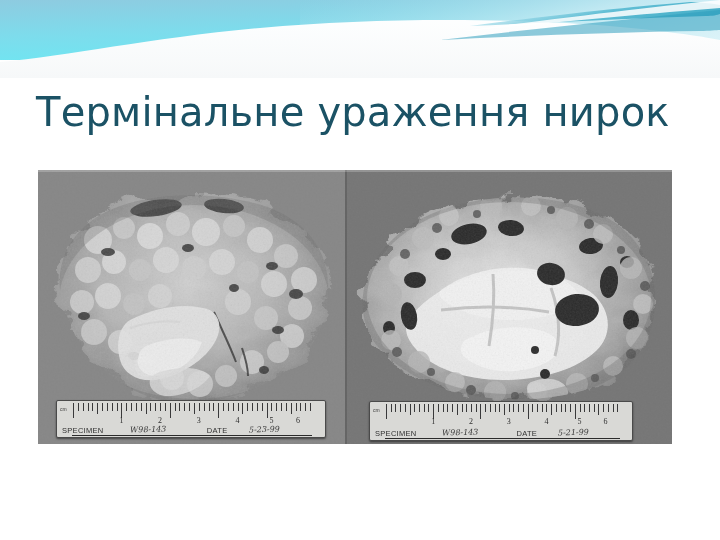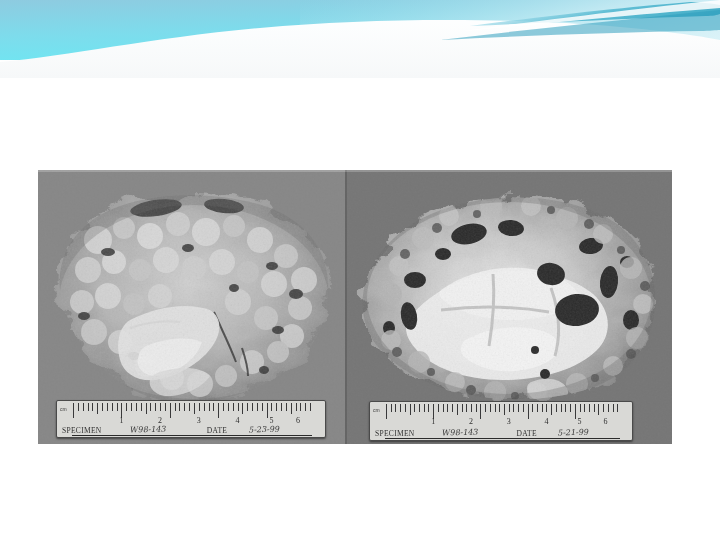--- a/index.html
+++ b/index.html
@@ -119,21 +119,21 @@
     position: absolute;
     left: 2px; right: 2px;
     bottom: 1px;
     height: 13px;
   }
   .ruler-labels .lbl {
     position: absolute;
     font-size: 7.5px;
     letter-spacing: .3px;
     color: #303030;
-    font-family: Liberation Serif, serif;
+    font-family: Liberation Sans, sans-serif;
   }
   .lbl-spec { left: 3px;  bottom: 1px; }
   .lbl-date { left: 56%;  bottom: 1px; }
   .hand {
     position: absolute;
     font-size: 8px;
     color: #3b3b3b;
     font-family: "DejaVu Serif", serif;
     font-style: italic;
     transform: rotate(-1.5deg);
@@ -197,20 +197,21 @@
 
       <path d="M0,78 L0,62 C70,56 150,38 260,28 C380,17 520,18 620,27 C665,31 700,36 720,40 L720,78 Z" fill="url(#whiteWave)"></path>
 
       <path d="M690,2 C640,6 560,14 470,26 C560,22 640,18 706,16 C712,16 718,15 720,14 L720,5 C714,4 702,2 690,2 Z" fill="url(#swooshGrad)" opacity="0.9"></path>
       <path d="M720,10 C640,18 540,28 440,40 C520,36 620,32 700,31 C710,31 716,30 720,30 Z" fill="#2f9fbd" opacity="0.55"></path>
 
       <path d="M720,0 C660,6 560,18 455,32 C540,24 640,14 720,8 Z" fill="#ffffff" opacity="0.85"></path>
     </svg>
   </div>
 
+  <div class="title">Термінальне ураження нирок</div>
 
   <div class="figure">
 
     <div class="photo photo-left">
       <svg class="photo-inner" viewBox="0 0 307 274" preserveAspectRatio="none" xmlns="http://www.w3.org/2000/svg">
         <defs>
           <radialGradient id="kLbody" cx="0.48" cy="0.42" r="0.72">
             <stop offset="0%" stop-color="#cfcfcf"></stop>
             <stop offset="45%" stop-color="#b4b4b4"></stop>
             <stop offset="80%" stop-color="#8f8f8f"></stop>

